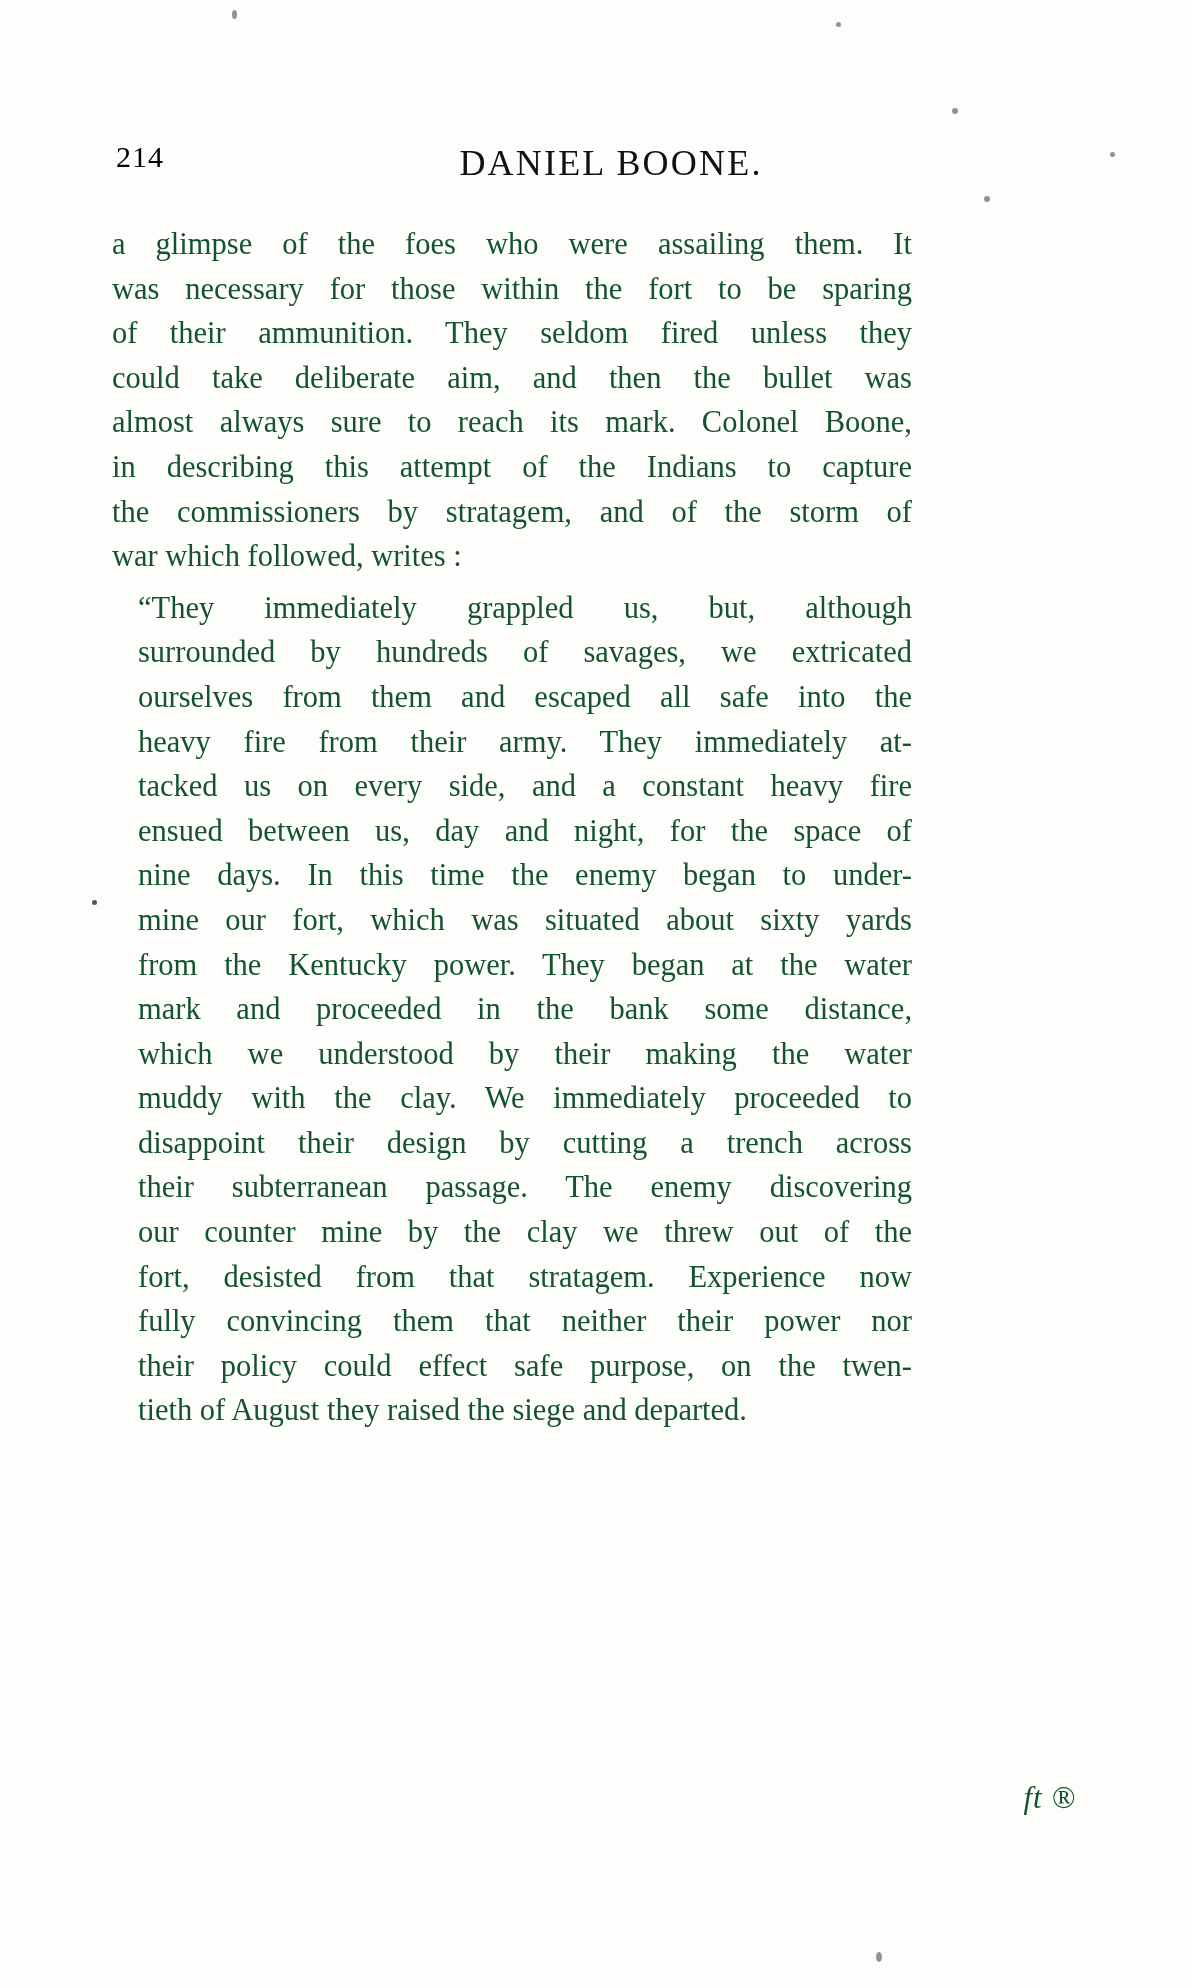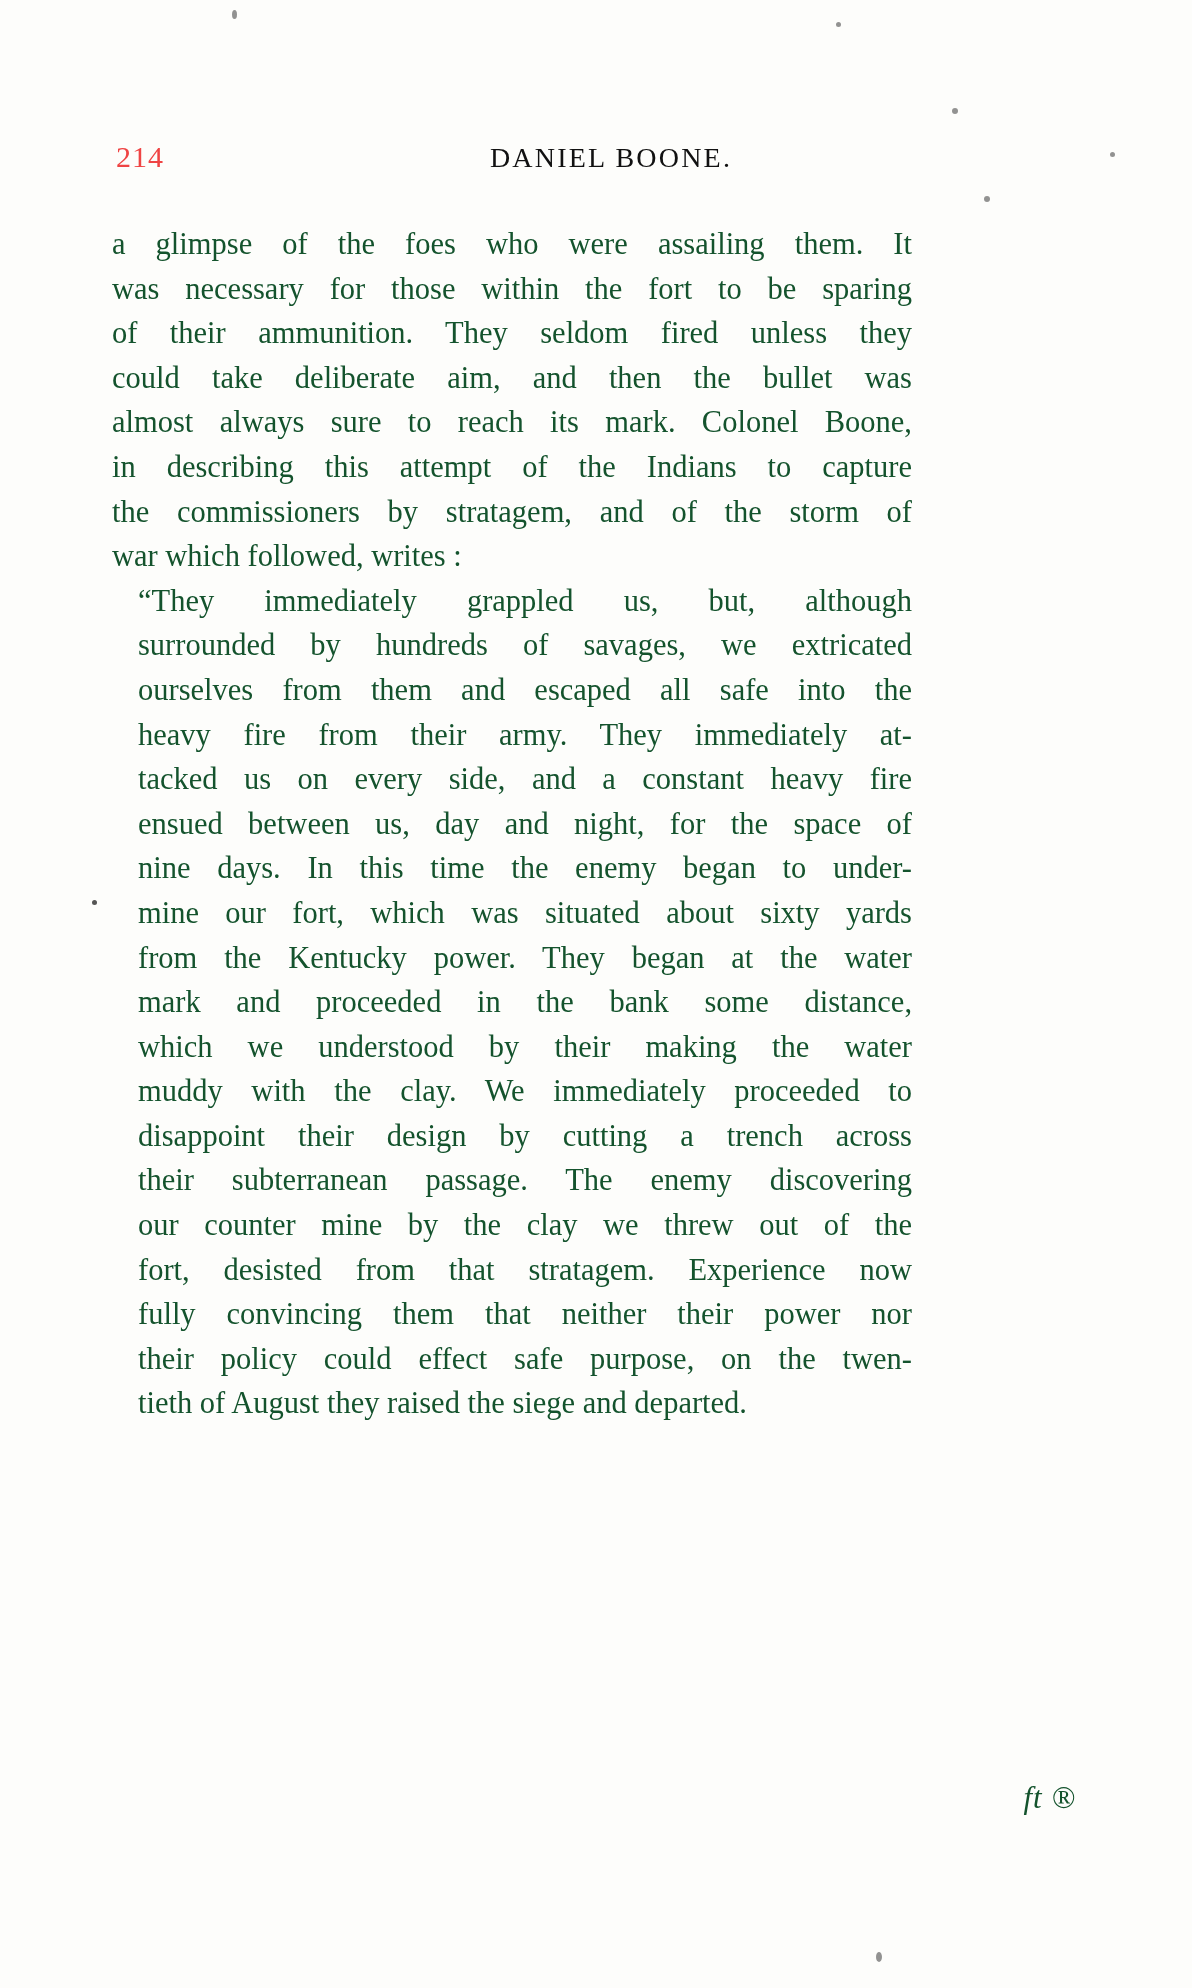--- a/index.html
+++ b/index.html
@@ -22,50 +22,50 @@
     left: 0;
     width: 1192px;
     height: 40px;
   }
   .folio {
     position: absolute;
     left: 116px;
     top: 0;
     font-size: 30px;
     letter-spacing: 1px;
-    color: #ef4444;
+    color: #000000;
   }
   .running-title {
     position: absolute;
     left: 0;
     top: 2px;
     width: 1192px;
     text-align: center;
-    font-size: 28px;
+    font-size: 36px;
     letter-spacing: 2.2px;
     color: #111111;
     padding-left: 30px;
     box-sizing: border-box;
   }
   .body-text {
     position: absolute;
     left: 112px;
     top: 222px;
     width: 800px;
   }
   .para {
     margin: 0;
     font-size: 30.5px;
     line-height: 44.6px;
     text-align: justify;
     text-justify: inter-word;
     color: #14532d;
   }
   .para + .para {
-    margin-top: 0px;
+    margin-top: 7px;
   }
   .para.indent {
     text-indent: 26px;
   }
   .line {
     display: block;
     white-space: nowrap;
   }
   .line.j {
     text-align: justify;

